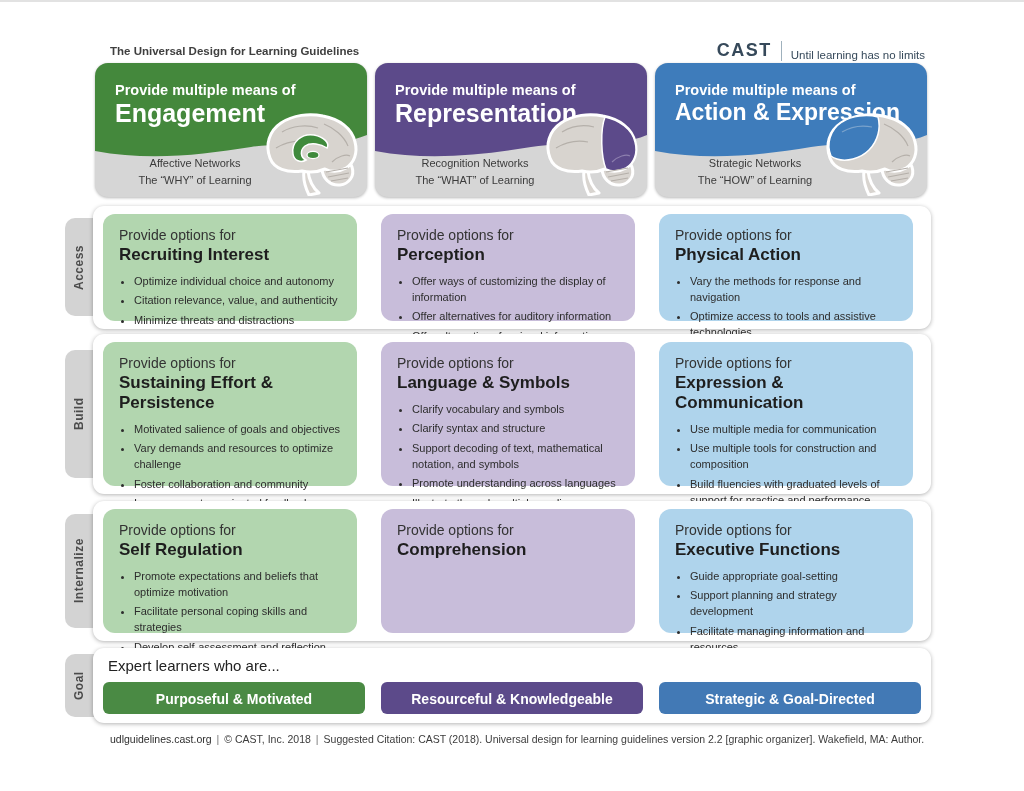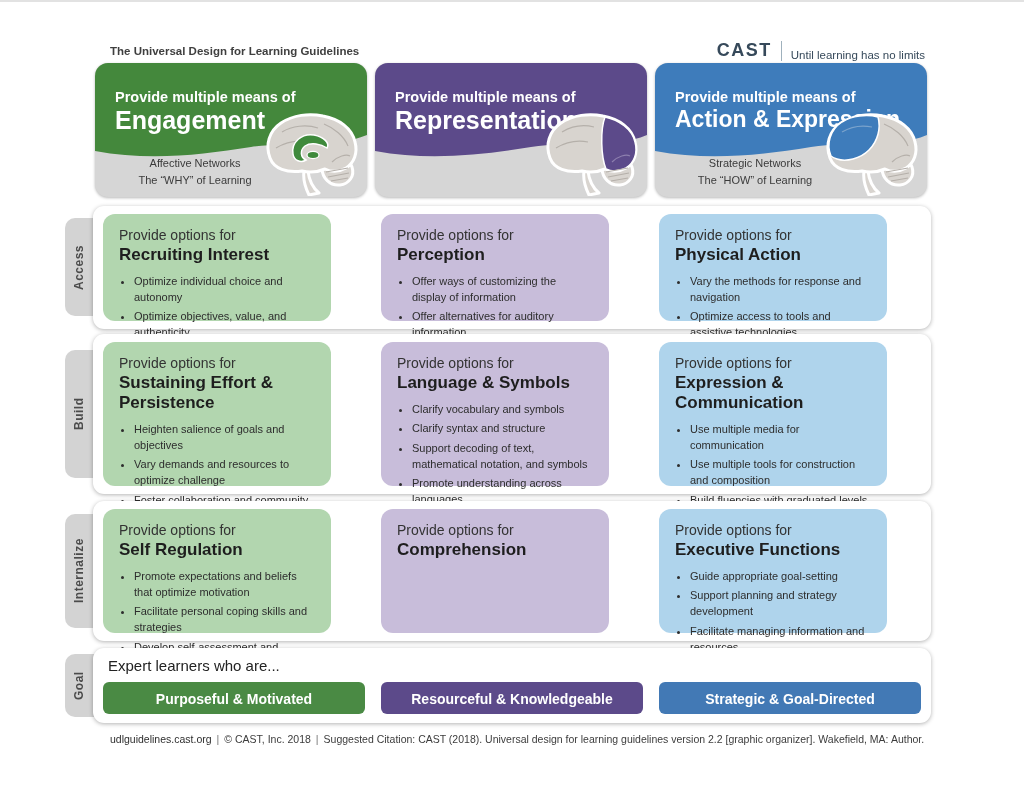--- a/index.html
+++ b/index.html
@@ -15,35 +15,35 @@
   .cast-brand{font-size:18px;font-weight:bold;letter-spacing:1.5px}
   .cast-div{width:1px;height:20px;background:#9fb1bd}
   .cast-tag{font-size:11.5px}
 
   
   .hcard{position:absolute;top:63px;width:272px;height:134px;border-radius:13px;overflow:hidden;
          background:#d6d6d6;box-shadow:0 1px 3px rgba(0,0,0,.28)}
   .hcard svg.wave{position:absolute;inset:0;width:100%;height:100%}
   .hc1 .wavefill{fill:#44883C}.hc2 .wavefill{fill:#5C4A8A}.hc3 .wavefill{fill:#3E7CBB}
   .htext{position:absolute;top:15px;left:20px;right:10px;color:#fff;z-index:3}
-  .hkicker{font-size:14.5px;font-weight:bold;margin:11px 0 2px}
+  .hkicker{font-size:14.5px;font-weight:bold;margin:4px 0 2px}
   .htitle{font-size:25px;font-weight:bold;line-height:1.05}
   .hc3 .htitle{font-size:23px}
   .hnet{position:absolute;bottom:9px;left:14px;width:172px;text-align:center;
         font-size:11px;line-height:1.5;color:#3b3b3b;z-index:3}
   .brain{position:absolute;right:4px;bottom:1px;width:102px;height:84px;z-index:4}
 
   
   .tab{position:absolute;left:65px;width:42px;background:#d3d3d3;border-radius:10px;z-index:0}
   .vlabel{position:absolute;left:0;top:0;width:28px;height:100%;display:flex;align-items:center;
           justify-content:center;writing-mode:vertical-rl;transform:rotate(180deg);
           font-weight:bold;font-size:12px;color:#4b4b4b;letter-spacing:.5px}
   .rowbox{position:absolute;left:93px;width:838px;background:#fff;border-radius:11px;z-index:1;
           box-shadow:0 1px 4px rgba(0,0,0,.3)}
-  .card{position:absolute;top:8px;width:228px;border-radius:12px;padding:13px 16px 10px;box-sizing:border-box}
+  .card{position:absolute;top:8px;width:254px;border-radius:12px;padding:13px 16px 10px;box-sizing:border-box}
   .card.g{background:#B2D6AF}.card.p{background:#C8BDDA}.card.b{background:#AFD4EC}
   .col0{left:10px}.col1{left:288px}.col2{left:566px}
   .kicker{font-size:14px;color:#333;margin:0 0 2px}
   .ctitle{font-size:17px;font-weight:bold;color:#1e1e1e;margin:0 0 9px}
   .card ul{margin:0;padding-left:15px}
   .card li{font-size:11px;line-height:1.45;color:#2d2d2d;margin-bottom:3.5px}
 
   
   .goal-heading{position:absolute;left:15px;top:9px;font-size:15px;color:#222}
   .goal-heading b{font-weight:normal}
@@ -99,20 +99,24 @@
 </div>
 
 <div class="hcard hc2" style="left:375px">
   <svg class="wave" viewBox="0 0 272 134" preserveAspectRatio="none">
     <path class="wavefill" d="M0,0 H272 V72 C238,86 196,78 156,84 C106,92 54,98 0,88 Z"></path>
   </svg>
   <div class="htext">
     <div class="hkicker">Provide multiple means of</div>
     <div class="htitle">Representation</div>
   </div>
+  <div class="hnet">
+    <div>Recognition Networks</div>
+    <div>The “WHAT” of Learning</div>
+  </div>
   <svg class="brain" viewBox="0 0 100 84">
     <path d="M46,59 C47,68 51,76 57,81 L47,83 C43,75 41,66 42,59 Z" fill="#d8d4cf" stroke="#fff" stroke-width="3" stroke-linejoin="round"></path>
     <path d="M60,56 C60,66 68,74 78,73 C87,72 93,64 90,55 C88,49 82,46 75,47 C68,48 62,51 60,56 Z" fill="#d8d4cf" stroke="#fff" stroke-width="3" stroke-linejoin="round"></path>
     <path d="M8,46 C3,33 7,19 19,11 C31,3 47,1 61,4 C77,7 90,16 93,30 C96,41 92,51 84,56 C77,60 69,60 63,57 C56,60 48,61 40,59 C25,61 12,57 8,46 Z" fill="#d8d4cf" stroke="#fff" stroke-width="3" stroke-linejoin="round"></path>
     <path d="M63,5 C77,8 90,17 93,30 C96,41 92,51 84,56 C78,59 70,60 64,57 C59,45 58,18 63,5 Z" fill="#5C4A8A" stroke="#fff" stroke-width="1.5"></path>
     <g stroke="#b5b0aa" stroke-width="1.2" fill="none">
       <path d="M20,20 C30,14 40,12 52,15"></path>
         <path d="M14,36 C24,30 36,28 46,30"></path>
       <path d="M70,50 C76,44 84,42 88,44" stroke="#8d7fae"></path>
       <path d="M64,60 L86,56 M66,65 L87,61 M69,69 L86,66"></path>
@@ -158,21 +162,21 @@
 <div class="tab" style="top:654px;height:63px">
   <span class="vlabel">Goal</span>
 </div>
 
 <div class="rowbox" style="top:206px;height:123px">
   <div class="card g col0" style="height:107px">
     <div class="kicker">Provide options for</div>
     <div class="ctitle">Recruiting Interest</div>
     <ul>
         <li>Optimize individual choice and autonomy</li>
-        <li>Optimize objectives, value, and authenticity</li>
+        <li>Citation relevance, value, and authenticity</li>
         <li>Minimize threats and distractions</li>
       </ul>
   </div>
   <div class="card p col1" style="height:107px">
     <div class="kicker">Provide options for</div>
     <div class="ctitle">Perception</div>
     <ul>
         <li>Offer ways of customizing the display of information</li>
         <li>Offer alternatives for auditory information</li>
         <li>Offer alternatives for visual information</li>
@@ -186,21 +190,21 @@
         <li>Optimize access to tools and assistive technologies</li>
       </ul>
   </div>
 </div>
 
 <div class="rowbox" style="top:334px;height:160px">
   <div class="card g col0" style="height:144px">
     <div class="kicker">Provide options for</div>
     <div class="ctitle">Sustaining Effort &amp; Persistence</div>
     <ul>
-        <li>Heighten salience of goals and objectives</li>
+        <li>Motivated salience of goals and objectives</li>
         <li>Vary demands and resources to optimize challenge</li>
         <li>Foster collaboration and community</li>
         <li>Increase mastery-oriented feedback</li>
       </ul>
   </div>
   <div class="card p col1" style="height:144px">
     <div class="kicker">Provide options for</div>
     <div class="ctitle">Language &amp; Symbols</div>
     <ul>
         <li>Clarify vocabulary and symbols</li>

